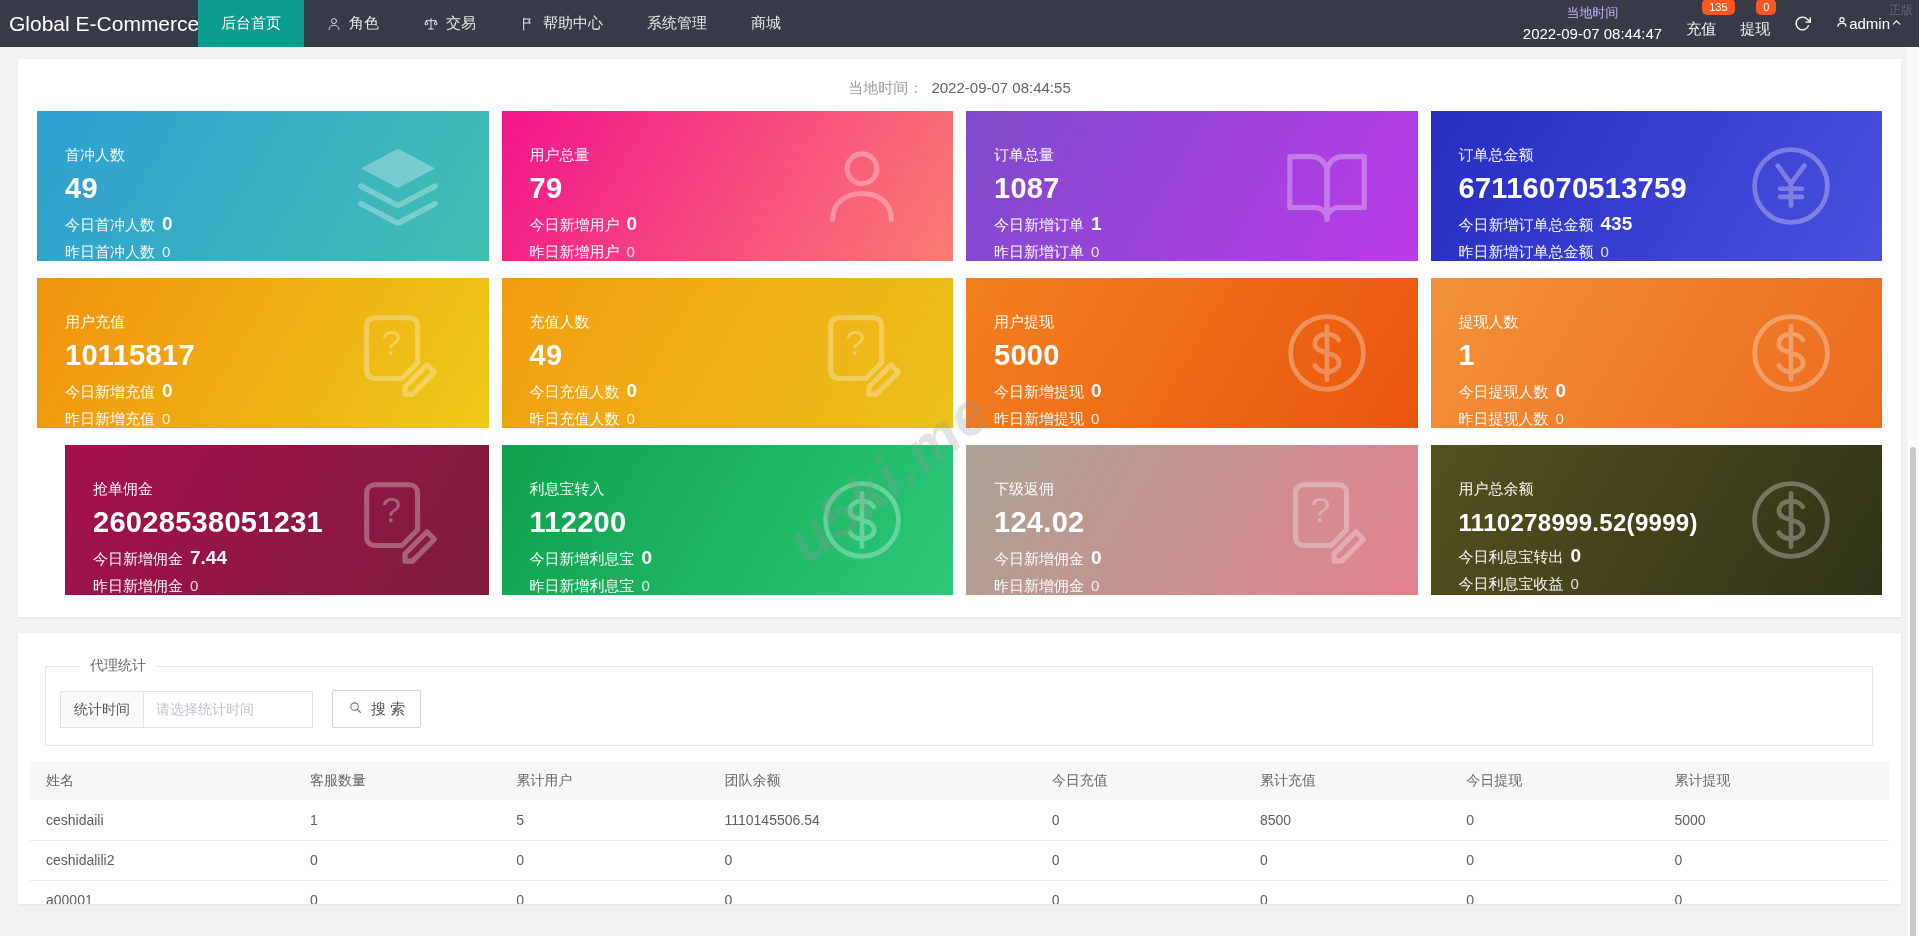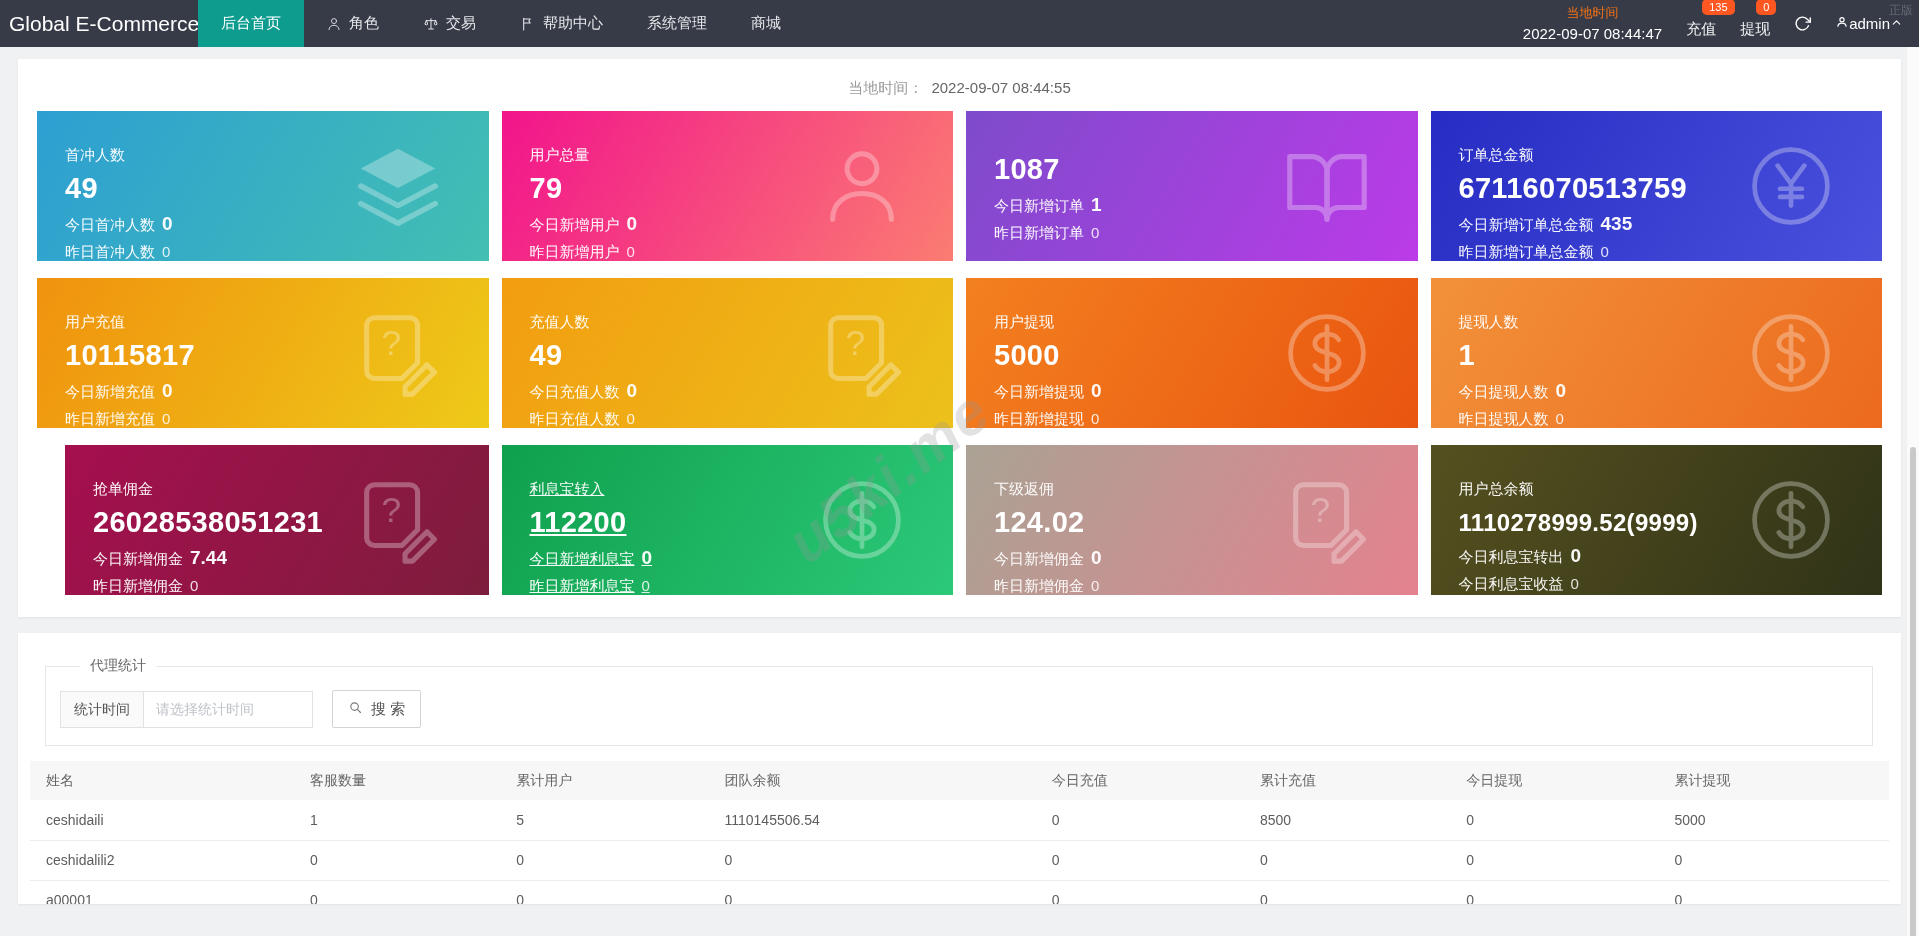--- a/index.html
+++ b/index.html
@@ -20,21 +20,21 @@
   }
   .nav-menu { display:flex; align-items:stretch; }
   .nav-item {
     display:flex; align-items:center; gap:7px; padding:0 19px; margin:0 3px;
     font-size:15px; color:#e4e6e9; cursor:pointer; white-space:nowrap;
   }
   .nav-item.active { background:#0d9c8e; color:#fff; margin:0; padding:0 23px; }
   .nav-item .icn svg { width:16px; height:16px; display:block; }
   .nav-right { margin-left:auto; display:flex; align-items:center; gap:24px; padding-right:16px; }
   .time-block { text-align:center; line-height:1.45; padding-top:2px; }
-  .time-label { font-size:13px; color:#f97316; }
+  .time-label { font-size:13px; color:#c4b5fd; }
   .time-value { font-size:15px; color:#fff; }
   .badge-item { position:relative; font-size:15px; color:#f2f2f2; padding-top:12px; cursor:pointer; }
   .nav-badge {
     position:absolute; top:-9px; left:calc(100% - 14px);
     background:#ff5722; color:#fff; font-size:11px; line-height:16px;
     padding:0 7px; border-radius:5px; white-space:nowrap;
   }
   .refresh-btn { cursor:pointer; display:flex; align-items:center; }
   .refresh-btn svg { width:17px; height:17px; }
   .user-block { display:flex; align-items:center; gap:0; font-size:15px; cursor:pointer; }
@@ -210,20 +210,21 @@
           <div class="card-line"><span>今日新增用户</span><span class="today-val">0</span></div>
           <div class="card-line"><span>昨日新增用户</span><span class="yest-val">0</span></div>
           <span class="card-icon">
             <svg viewBox="0 0 24 24" fill="none" stroke="currentColor" stroke-width="1.3" stroke-linecap="round" stroke-linejoin="round">
               <circle cx="12" cy="7.6" r="3.8"></circle>
               <path d="M4.5 20.5c0-4.2 3.3-6.6 7.5-6.6s7.5 2.4 7.5 6.6"></path>
             </svg>
           </span>
         </div>
         <div class="card" style="background: linear-gradient(120deg, rgb(126, 75, 203), rgb(187, 59, 232));">
+          <div class="card-title">订单总量</div>
           <div class="card-value">1087</div>
           <div class="card-line"><span>今日新增订单</span><span class="today-val">1</span></div>
           <div class="card-line"><span>昨日新增订单</span><span class="yest-val">0</span></div>
           <span class="card-icon">
             <svg viewBox="0 0 24 24" fill="none" stroke="currentColor" stroke-width="1.3" stroke-linecap="round" stroke-linejoin="round">
               <path d="M2.5 4.5h6a4 4 0 0 1 3.5 4v12a3 3 0 0 0-3-3h-6.5z"></path>
               <path d="M21.5 4.5h-6a4 4 0 0 0-3.5 4v12a3 3 0 0 1 3-3h6.5z"></path>
             </svg>
           </span>
         </div>
@@ -300,21 +301,21 @@
           <div class="card-line"><span>今日新增佣金</span><span class="today-val">7.44</span></div>
           <div class="card-line"><span>昨日新增佣金</span><span class="yest-val">0</span></div>
           <span class="card-icon">
             <svg viewBox="0 0 24 24" fill="none" stroke="currentColor" stroke-width="1.3" stroke-linecap="round" stroke-linejoin="round">
               <path d="M4 5a2 2 0 0 1 2-2h9a2 2 0 0 1 2 2v9.5l-4 4H6a2 2 0 0 1-2-2z"></path>
               <text x="10.3" y="12.6" font-size="9" text-anchor="middle" fill="currentColor" stroke="none" font-family="inherit">?</text>
               <path d="M13.8 20.6l5.6-5.6 1.9 1.9-5.6 5.6h-1.9z"></path>
             </svg>
           </span>
         </div>
-        <div class="card" style="background: linear-gradient(120deg, rgb(15, 160, 77), rgb(44, 201, 121)); text-decoration: underline;">
+        <div class="card" style="background: linear-gradient(120deg, rgb(15, 160, 77), rgb(44, 201, 121));">
           <div class="card-title">利息宝转入</div>
           <div class="card-value">112200</div>
           <div class="card-line"><span>今日新增利息宝</span><span class="today-val">0</span></div>
           <div class="card-line"><span>昨日新增利息宝</span><span class="yest-val">0</span></div>
           <span class="card-icon">
             <svg viewBox="0 0 24 24" fill="none" stroke="currentColor" stroke-width="1.2" stroke-linecap="round">
               <circle cx="12" cy="12" r="9.3"></circle>
               <path d="M15 8.6c-.6-.9-1.7-1.4-3-1.4-1.8 0-3.1 1-3.1 2.4 0 3 6.2 1.8 6.2 4.8 0 1.4-1.3 2.4-3.1 2.4-1.4 0-2.5-.6-3.1-1.6"></path>
               <line x1="12" y1="5.2" x2="12" y2="18.8"></line>
             </svg>

